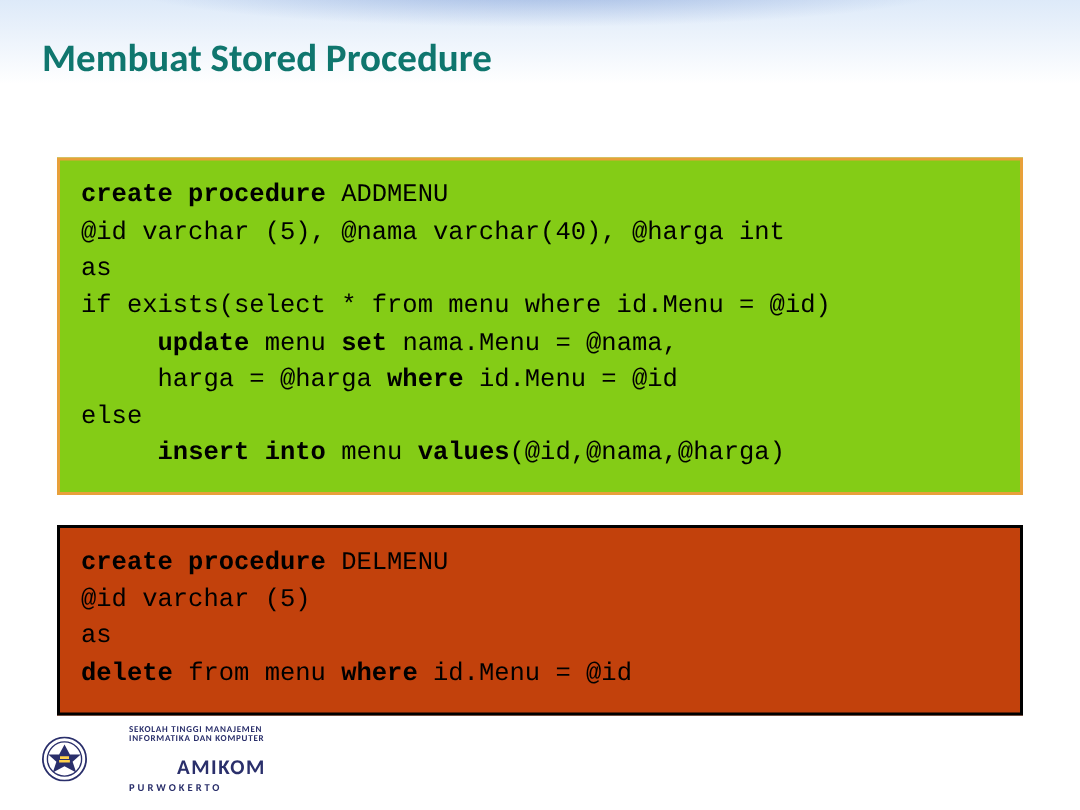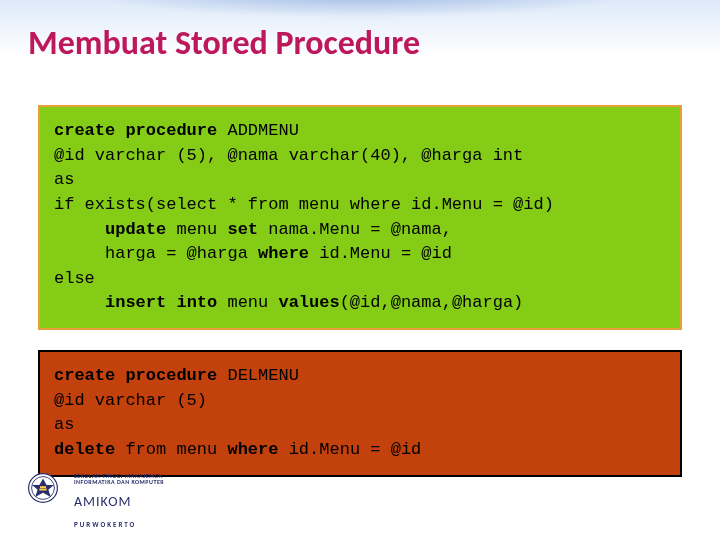--- a/index.html
+++ b/index.html
@@ -17,23 +17,23 @@
     height: 70px;
     background:
       radial-gradient(ellipse 400px 40px at 50% -10px, rgba(30,80,180,0.35), rgba(30,80,180,0) 70%),
       linear-gradient(to bottom, rgba(120,170,230,0.25), rgba(255,255,255,0) 80%);
     pointer-events: none;
   }
   .title {
     position: absolute;
     top: 22px;
     left: 28px;
-    font-size: 34px;
+    font-size: 26px;
     font-weight: 700;
-    color: #be185d;
+    color: #0f766e;
     font-family: Calibri, "Segoe UI", Arial, sans-serif;
     text-align: right;
   }
   .code-box {
     position: absolute;
     left: 38px;
     right: 38px;
     padding: 12px 14px;
     font-family: "Courier New", Courier, monospace;
     font-size: 17px;
@@ -50,37 +50,37 @@
     top: 350px;
     border: 2px solid #000;
     background: #c2410c;
   }
   .code-box b { font-weight: 700; }
   .footer {
     position: absolute;
     bottom: 12px;
     left: 28px;
     display: flex;
-    align-items: flex-start;
-    gap: 16px;
+    align-items: center;
+    gap: 28px;
   }
   .logo {
     width: 30px;
     height: 30px;
   }
   .footer-text {
     display: flex;
     flex-direction: column;
     line-height: 1;
     color: #2a2f6b;
   }
   .ft-line1 { font-size: 6px; letter-spacing: 0.5px; font-weight: 600; }
   .ft-line2 { font-size: 6px; letter-spacing: 0.5px; font-weight: 600; margin-bottom: 10px;}
-  .ft-brand { font-size: 14px; font-weight: 400; letter-spacing: 1px; }
-  .ft-city  { font-size: 7px; font-weight: 700; letter-spacing: 2px; margin-top: 12px;}
+  .ft-brand { font-size: 14px; font-weight: 700; letter-spacing: 1px; margin-left: 32px; }
+  .ft-city  { font-size: 7px; font-weight: 700; letter-spacing: 2px; margin-top: 2px;}
 </style>
 </head>
 <body>
 
 <div class="top-deco"></div>
 
 <h1 class="title">Membuat Stored Procedure</h1>
 
 <div class="code-box box-orange"><b>create procedure </b><span>ADDMENU</span>
 <span>@id varchar (5), @nama varchar(40), @harga int</span>

